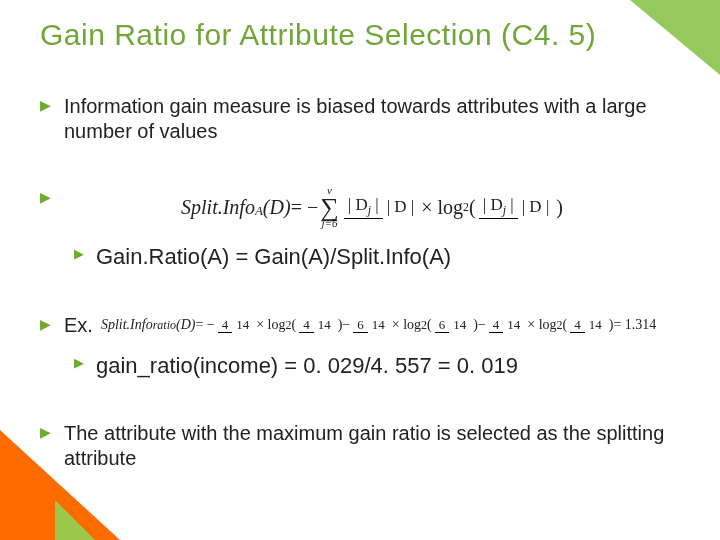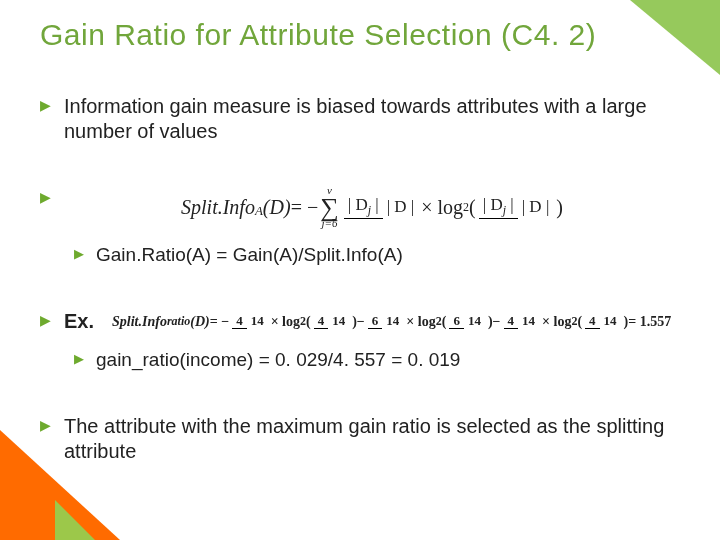--- a/index.html
+++ b/index.html
@@ -54,21 +54,21 @@
     position: absolute;
     left: 0;
     top: 3px;
     color: #6eaa2e;
     font-size: 14px;
   }
   ul.sub { list-style: none; margin: 14px 0 6px 10px; }
   ul.sub > li {
     position: relative;
     padding-left: 22px;
-    font-size: 19px;
+    font-size: 22px;
     color: #222;
     margin-bottom: 8px;
   }
   ul.sub > li::before {
     content: "▶";
     position: absolute;
     left: 0;
     top: 3px;
     color: #6eaa2e;
     font-size: 13px;
@@ -97,39 +97,39 @@
     display: inline-flex;
     flex-direction: row;
     align-items: center;
     vertical-align: middle;
     margin: 0 3px;
     font-size: 17px;
   }
   .frac .num { border-bottom: 1px solid #000; padding: 0 4px; line-height: 1.1; }
   .frac .den { padding: 0 4px; line-height: 1.1; }
   .sub2 { font-size: 12px; vertical-align: sub; }
-  .ex-line { display: flex; align-items: center; gap: 18px; flex-wrap: nowrap; font-weight: bold; }
+  .ex-line { display: flex; align-items: center; gap: 8px; flex-wrap: nowrap; }
   .ex-formula {
     font-family: "Times New Roman", serif;
     font-size: 14px;
     display: inline-flex;
     align-items: center;
     white-space: nowrap;
   }
   .ex-formula .frac { font-size: 13px; }
   .ital { font-style: italic; }
 </style>
 </head>
 <body>
 
 <div class="deco-tri-top"></div>
 <div class="deco-diag-bottom"></div>
 <div class="deco-diag-bottom2"></div>
 
-<h1 class="title">Gain Ratio for Attribute Selection (C4. 2)</h1>
+<h1 class="title">Gain Ratio for Attribute Selection (C4. 5)</h1>
 
 <ul class="main">
 
   <li>
     <span>Information gain measure is biased towards attributes with a large number of values</span>
   </li>
 
   <li>
 
     <div class="formula-main">
@@ -197,21 +197,21 @@
         <span> − </span>
         <span class="frac">
             <span class="num">4</span>
             <span class="den">14</span>
           </span>
         <span> × log</span><span class="sub2">2</span>(
         <span class="frac">
             <span class="num">4</span>
             <span class="den">14</span>
           </span>)
-        <span> = 1.557</span>
+        <span> = 1.314</span>
       </span>
     </span>
     <ul class="sub">
       <li>
         <span>gain_ratio(income) = 0. 029/4. 557 = 0. 019</span>
       </li>
     </ul>
   </li>
 
   <li>

